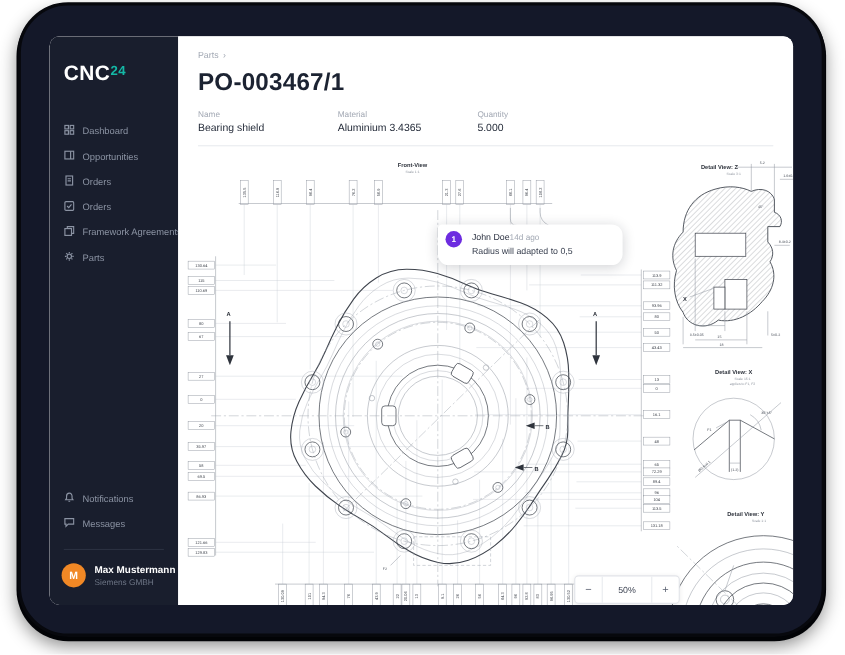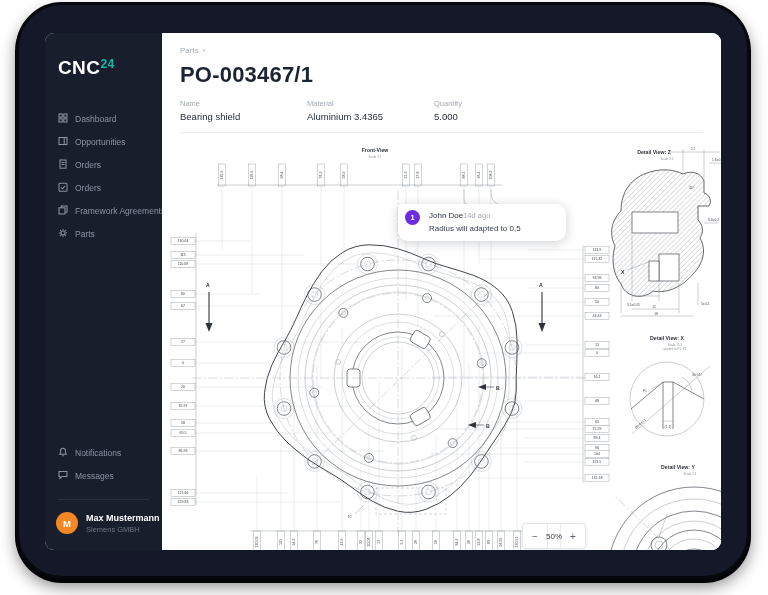--- a/index.html
+++ b/index.html
@@ -68,21 +68,21 @@
   .c-head { font-size:8px; line-height:1.2; }
   .c-author { font-weight:normal; color:#2a3040; }
   .c-time { color:#a3a9b4; font-size:7.5px; margin-left:0; }
   .c-text { font-size:8px; color:#3a4150; margin-top:3.5px; }
 
   
   .zoom-ctl { position:absolute; left:360px; top:390px; display:flex; background:#fff;
     border:1px solid #e2e4e9; border-radius:4px; box-shadow:0 1px 5px rgba(0,0,0,.08); z-index:4; overflow:hidden; }
   .z-btn { width:24px; height:24px; display:flex; align-items:center; justify-content:center;
     font-size:10px; color:#5a6170; cursor:pointer; }
-  .z-level { width:14px; height:24px; display:flex; align-items:center; justify-content:center;
+  .z-level { width:46px; height:24px; display:flex; align-items:center; justify-content:center;
     font-size:8px; color:#3a4150; border-left:1px solid #e9ebef; border-right:1px solid #e9ebef; }
 </style>
 </head>
 <body>
 
 <div class="stage">
   <div class="tablet">
     <div class="screen">
 
       <div class="sidebar">

